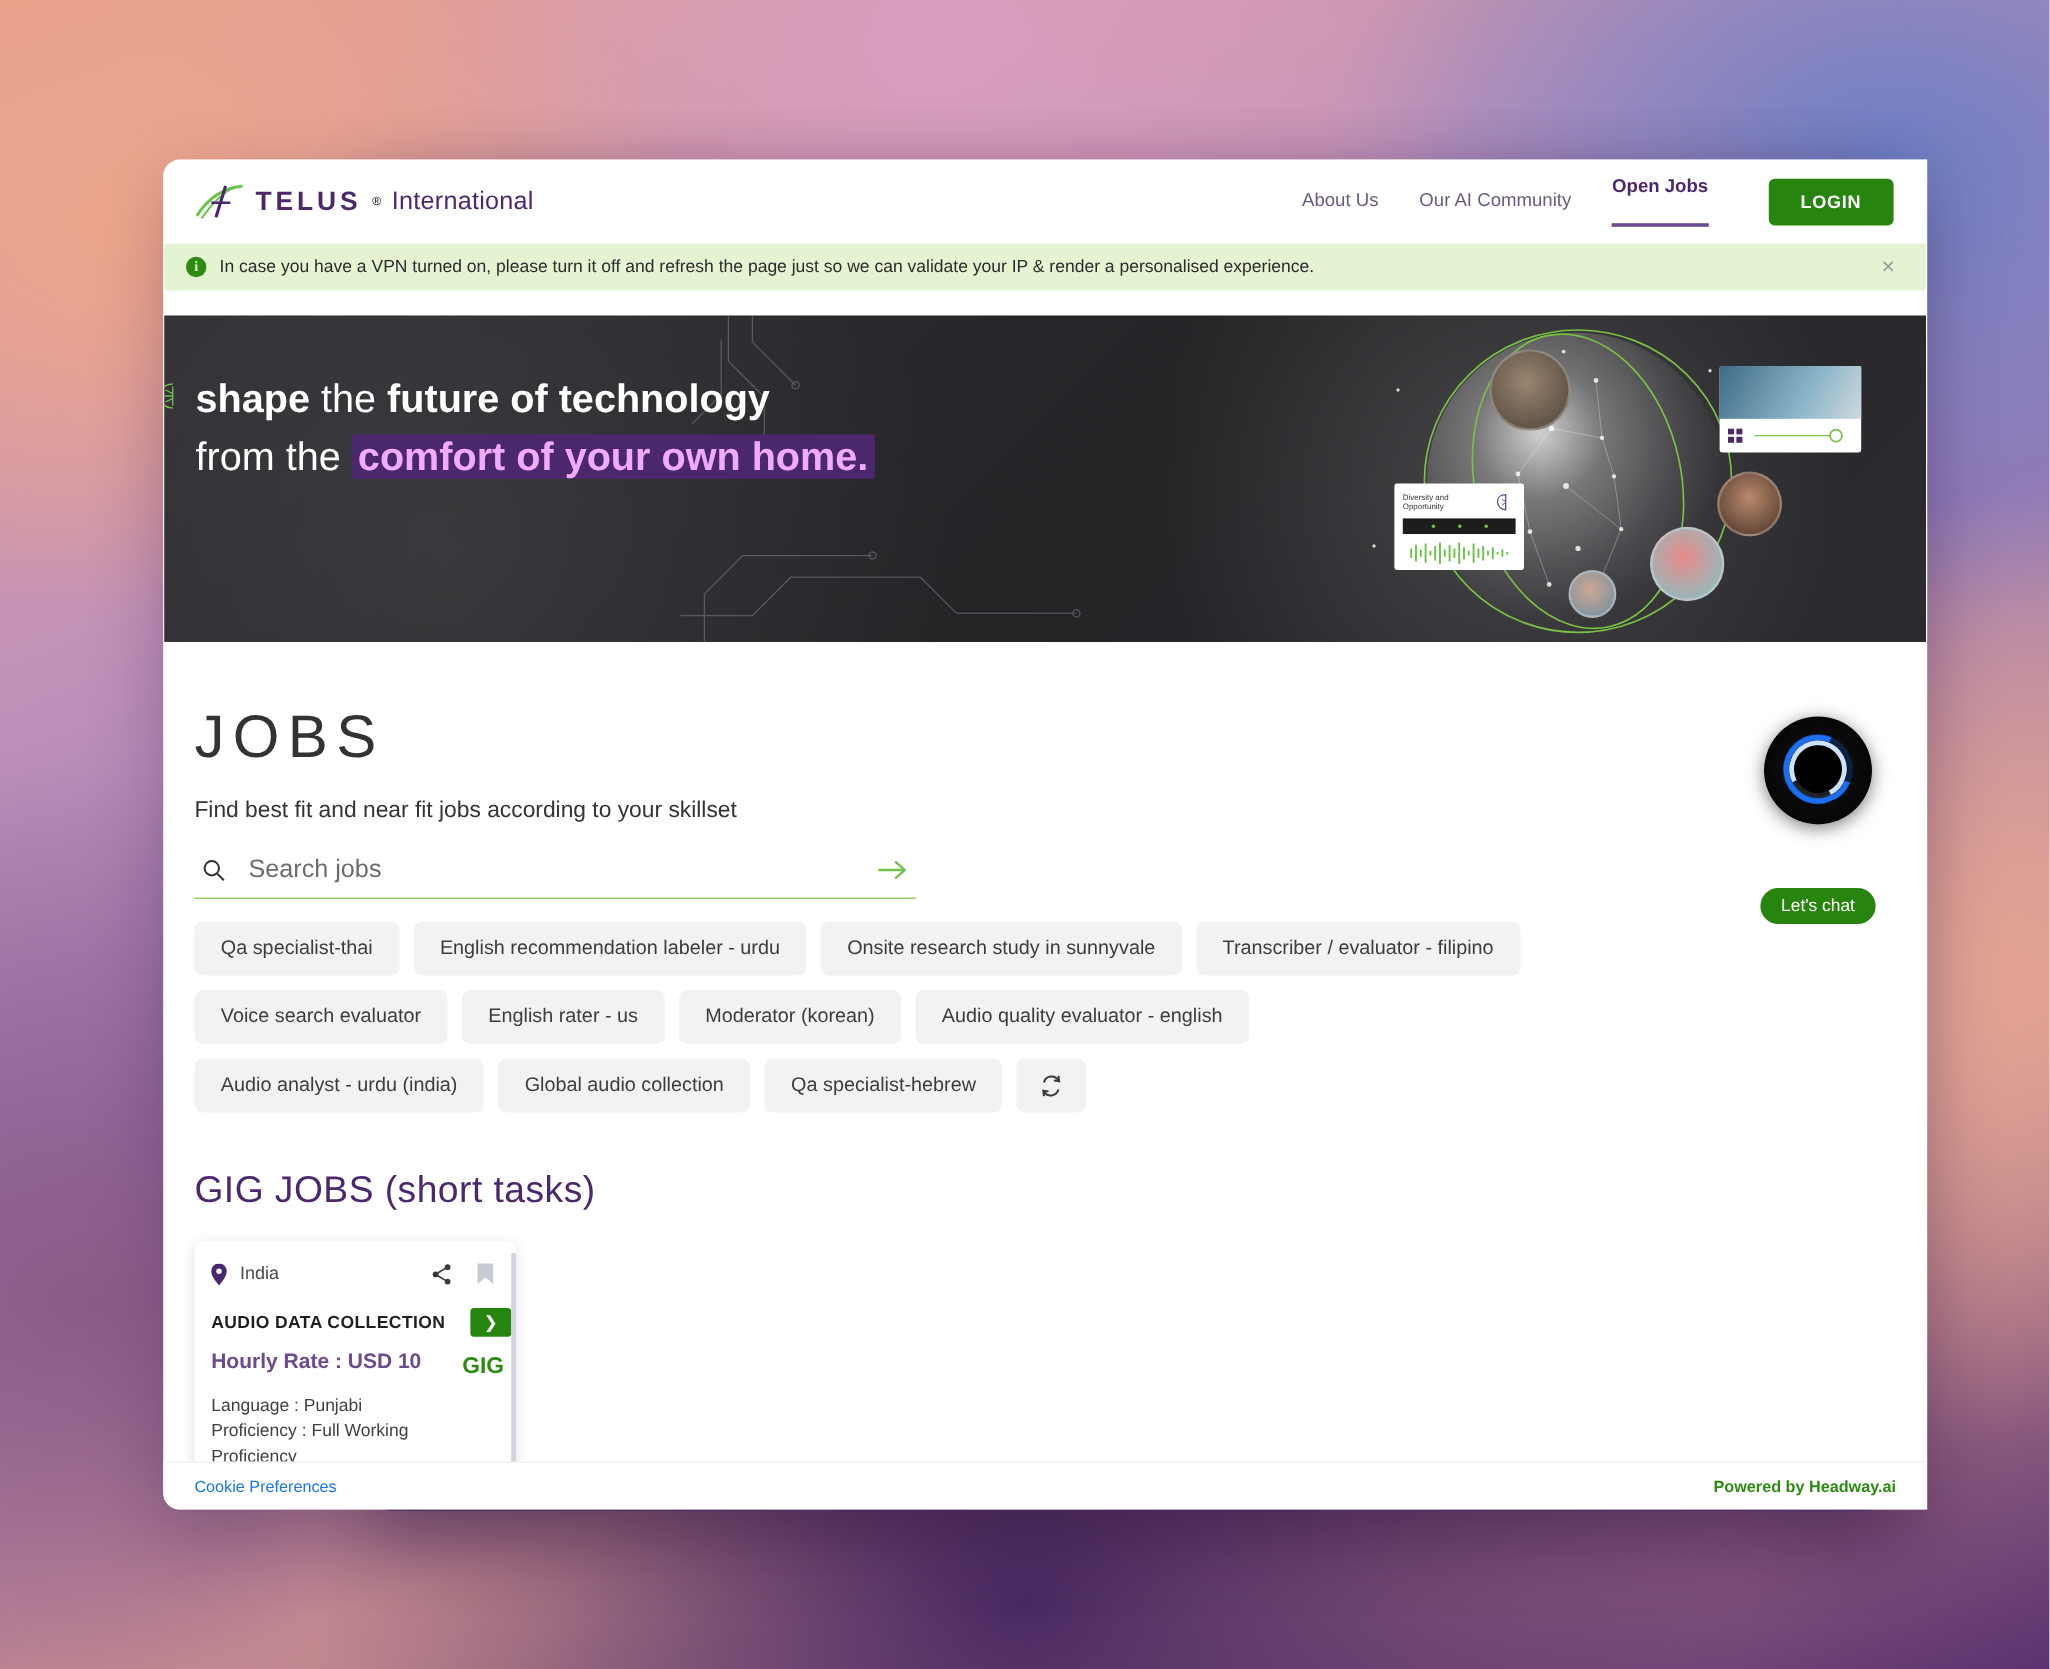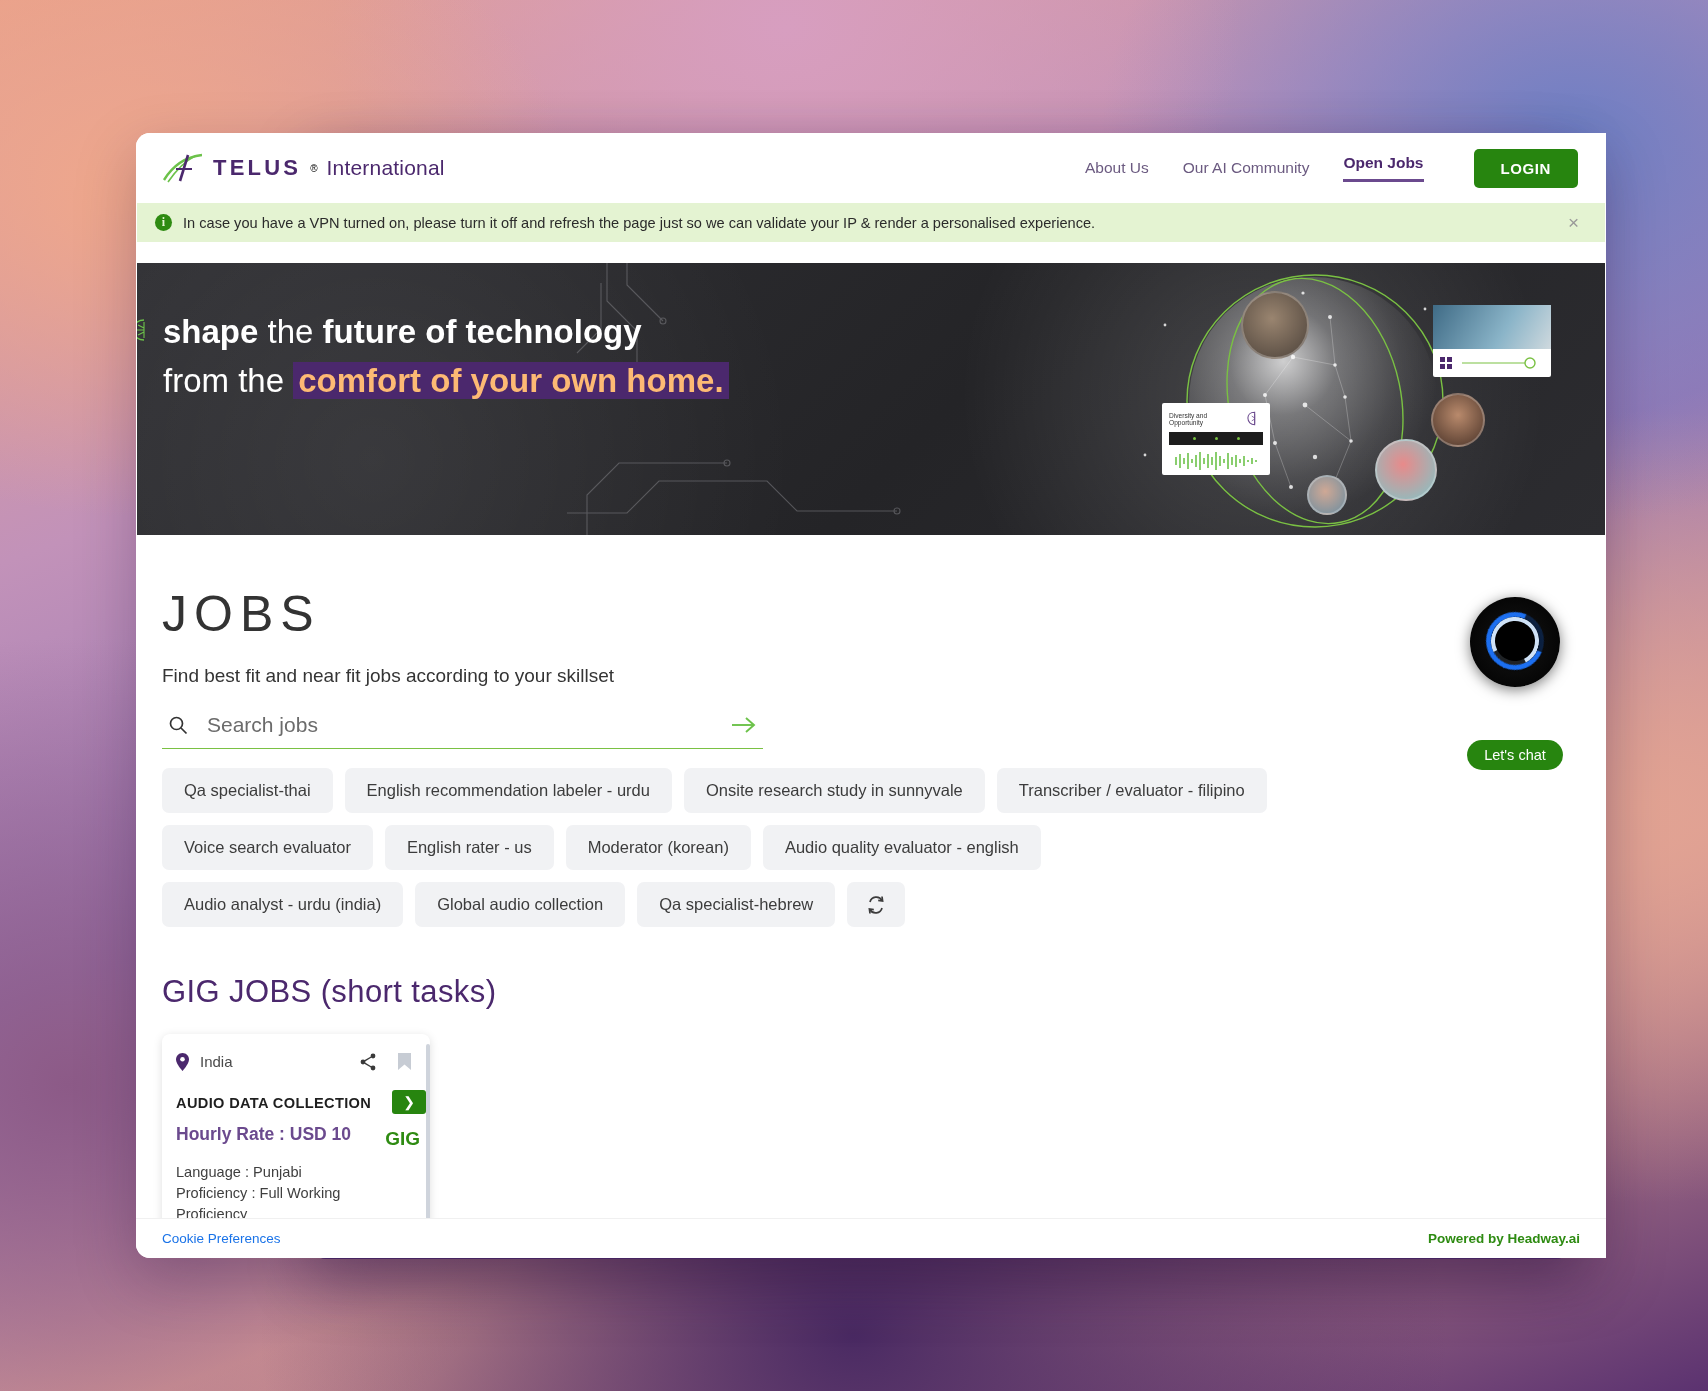--- a/index.html
+++ b/index.html
@@ -68,21 +68,21 @@
   .logo-sup { font-size: 10px; vertical-align: super; letter-spacing: 0; }
   .logo-intl { font-size: 21px; color: #4b286d; letter-spacing: .2px; font-weight: 400; }
 
   #main-nav { margin-left: auto; display: flex; align-items: center; gap: 34px; }
   .nav-link {
     font-size: 15.5px; color: #6b5a80; text-decoration: none;
     white-space: nowrap; cursor: pointer;
   }
   .nav-link.active {
     color: #4b286d; font-weight: 700;
-    padding-bottom: 7px; border-bottom: 3px solid #6b4a8e;
+    padding-bottom: 21px; border-bottom: 3px solid #6b4a8e;
   }
   #login-button {
     margin-left: 16px;
     background: #27850f; color: #fff; border: none;
     font-size: 15px; font-weight: 700; letter-spacing: .6px;
     padding: 11px 27px; border-radius: 5px; cursor: pointer;
     font-family: "Liberation Sans", sans-serif;
   }
 
   
@@ -122,21 +122,21 @@
       linear-gradient(135deg, #303034 0%, #242427 55%, #2c2c30 100%);
   }
   #hero-copy {
     position: absolute; left: 26px; top: 48px;
     color: #fff; line-height: 1.30;
   }
   .hero-line { font-size: 33px; white-space: nowrap; margin-bottom: 6px; }
   .thin { font-weight: 300; }
   .bold { font-weight: 700; }
   .hl-green { background: #6cc24a; color: #1d1d1d; font-weight: 700; padding: 1px 6px; }
-  .hl-purple { background: #4b286d; color: #fdba74; font-weight: 700; padding: 0 5px; margin-top: 16px; }
+  .hl-purple { background: #4b286d; color: #f0abfc; font-weight: 700; padding: 0 5px; margin-top: 16px; }
   .brain-icon { position: absolute; left: -34px; top: 6px; }
 
   
   .hero-sphere {
     position: absolute; right: 168px; top: 14px;
     width: 248px; height: 248px; border-radius: 50%;
     background:
       radial-gradient(circle at 38% 34%, rgba(255,255,255,.88) 0%, rgba(255,255,255,.34) 24%, rgba(255,255,255,.10) 52%, rgba(255,255,255,0) 70%);
     opacity: .85;
   }

